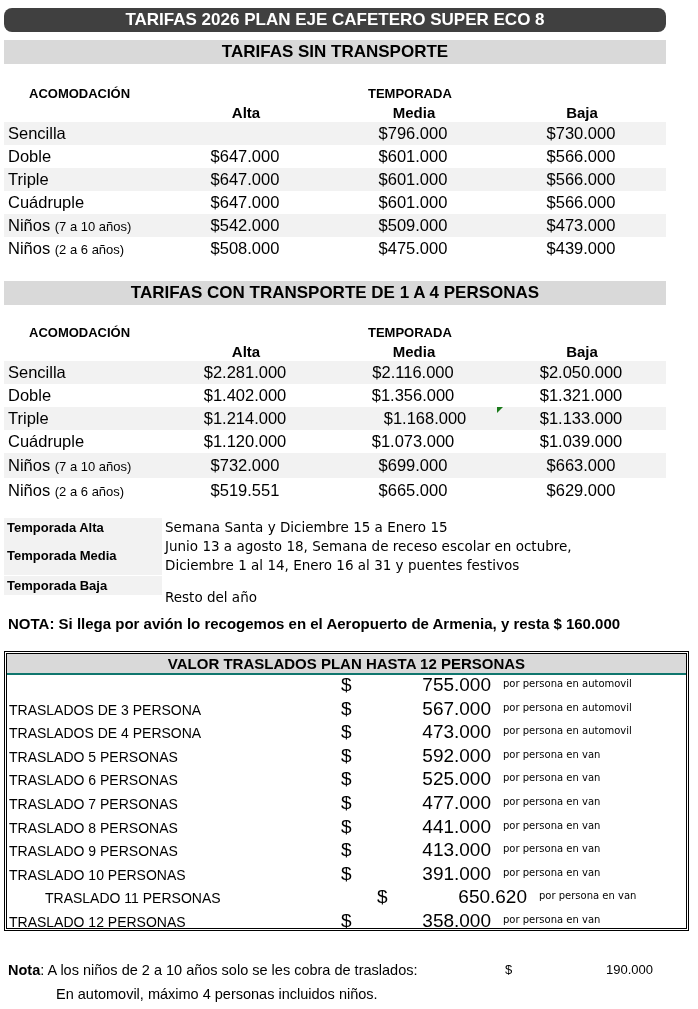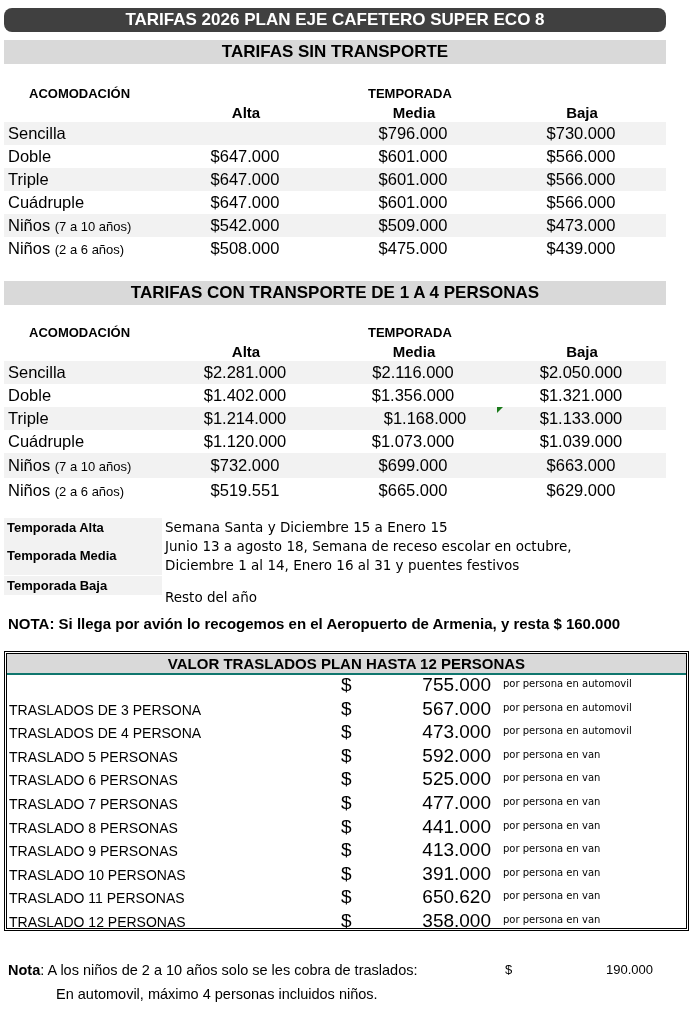--- a/index.html
+++ b/index.html
@@ -188,21 +188,21 @@
         <span class="s">$</span>
         <span class="a">413.000</span>
         <span class="t">por persona en van</span>
       </div>
       <div class="tras-row" style="top: 208.8px;">
         <span class="n">TRASLADO 10 PERSONAS</span>
         <span class="s">$</span>
         <span class="a">391.000</span>
         <span class="t">por persona en van</span>
       </div>
-      <div class="tras-row" style="top: 232.4px;">
+      <div class="tras-row" style="top: 232.4px; margin-left: 36px;">
         <span class="n">TRASLADO 11 PERSONAS</span>
         <span class="s">$</span>
         <span class="a">650.620</span>
         <span class="t">por persona en van</span>
       </div>
       <div class="tras-row" style="top: 256px;">
         <span class="n">TRASLADO 12 PERSONAS</span>
         <span class="s">$</span>
         <span class="a">358.000</span>
         <span class="t">por persona en van</span>

